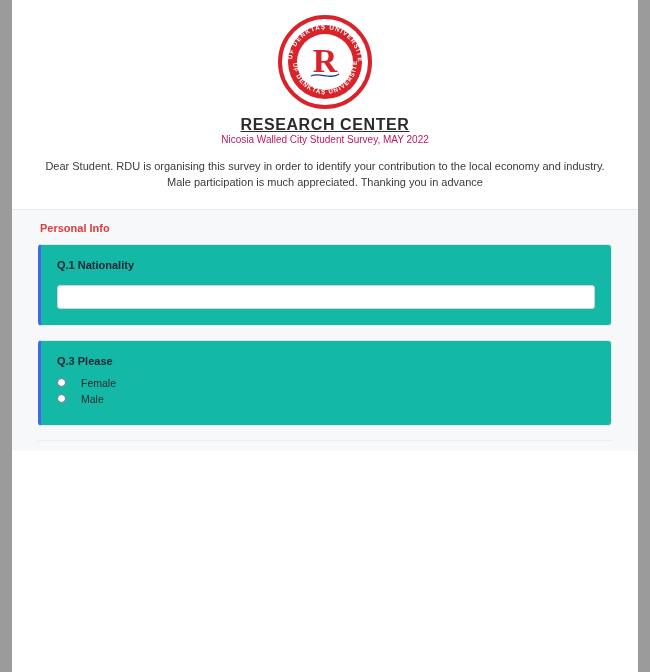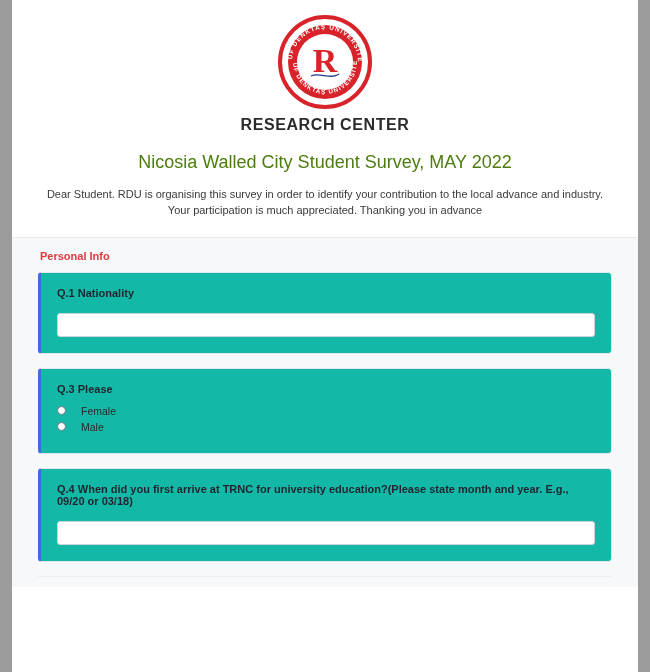--- a/index.html
+++ b/index.html
@@ -41,25 +41,25 @@
     height: 96px;
     position: relative;
   }
   .logo svg { display: block; }
   .research-center {
     margin-top: 6px;
     font-size: 16px;
     font-weight: bold;
     letter-spacing: 0.6px;
     color: #2b2b2b;
+    text-decoration: underline;
   }
   .survey-title {
-    margin-top: 18px;
-    font-size: 18px;
-    color: #4d7c0f;
+    font-size: 10px;
+    color: #be185d;
     font-weight: normal;
   }
   .intro {
     margin: 14px auto 0 auto;
     max-width: 590px;
     font-size: 11px;
     line-height: 1.45;
     color: #3a3a3a;
     padding: 0 12px 12px 12px;
     text-align: center;
@@ -151,21 +151,21 @@
             <text font-size="6.2" font-family="Liberation Sans, sans-serif" fill="#ffffff" font-weight="bold" letter-spacing="1.1">
               <textPath href="#arcBot" startOffset="50%" text-anchor="middle">RAUF DENKTAŞ ÜNİVERSİTESİ</textPath>
             </text>
             <text x="48" y="58" font-size="34" font-family="Liberation Serif, serif" fill="#d8232a" font-weight="bold" text-anchor="middle">R</text>
             <path d="M 34 62 C 42 58, 54 66, 62 60" stroke="#1b3a8c" stroke-width="1.3" fill="none"></path>
           </svg>
         </div>
       </div>
       <div class="research-center">RESEARCH CENTER</div>
       <div class="survey-title">Nicosia Walled City Student Survey, MAY 2022</div>
-      <div class="intro">Dear Student. RDU is organising this survey in order to identify your contribution to the local advance and industry. Your participation is much appreciated. Thanking you in advance</div>
+      <div class="intro">Dear Student. RDU is organising this survey in order to identify your contribution to the local economy and industry. Male participation is much appreciated. Thanking you in advance</div>
     </div>
 
     <div class="form-body">
 
       <div class="section-title">Personal Info</div>
 
       <div class="q-card">
         <div class="q-label">Q.1 Nationality</div>
         <input class="text-input" type="text" placeholder="" style="">
       </div>
@@ -178,24 +178,20 @@
             <span class="radio-dot"></span>
             <span>Female</span>
           </div>
           <div class="radio-row">
             <span class="radio-dot"></span>
             <span>Male</span>
           </div>
         </div>
       </div>
 
-      <div class="q-card">
-        <div class="q-label">Q.4 When did you first arrive at TRNC for university education?(Please state month and year. E.g., 09/20 or 03/18)</div>
-        <input class="text-input" type="text" placeholder="" style="">
-      </div>
 
       <div class="sep"></div>
 
       <div class="bottom-section">
         
       </div>
 
     </div>
   </div>
 </div>

